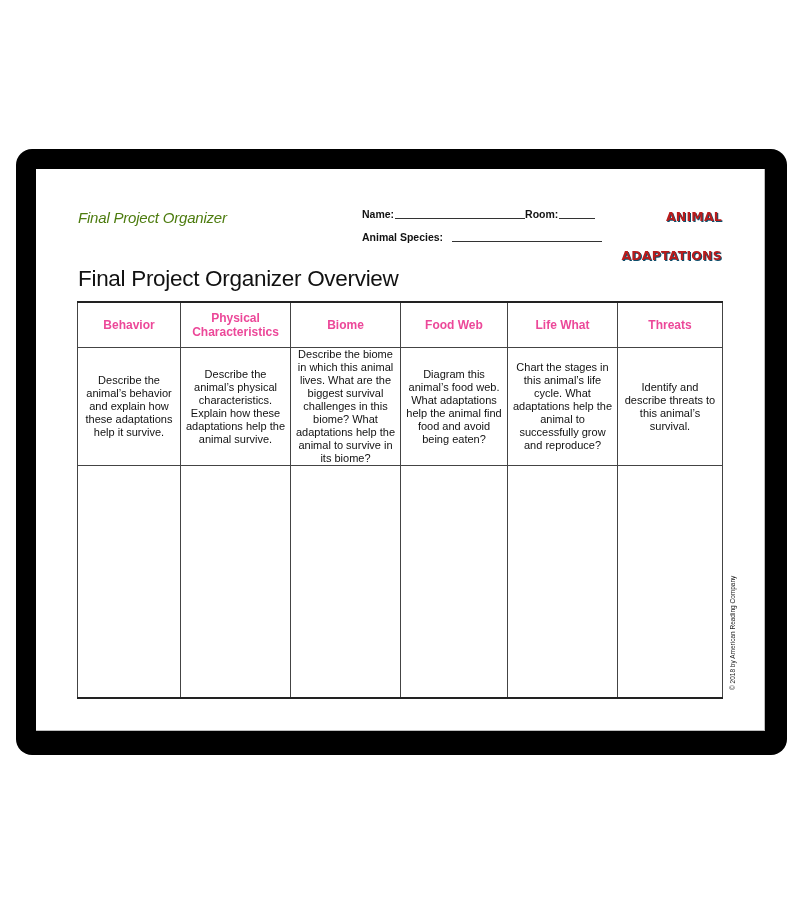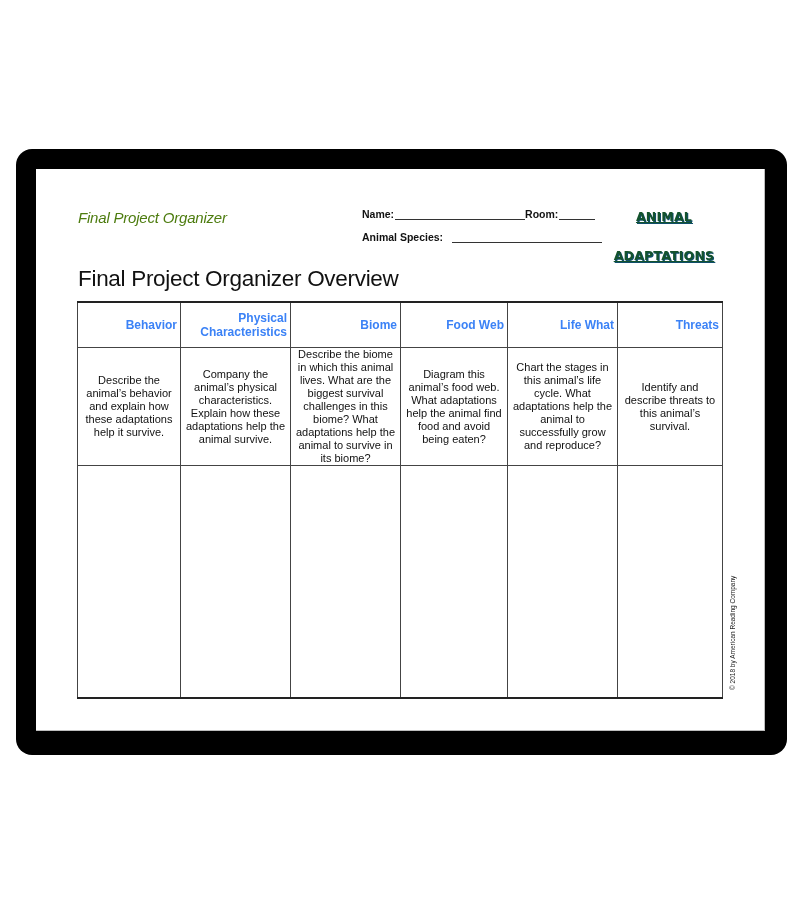--- a/index.html
+++ b/index.html
@@ -43,41 +43,39 @@
       font-style: italic;
       color: #4d7c0f;
       letter-spacing: -0.2px;
     }
     .field {
       position: absolute;
       font-size: 10.5px;
       font-weight: bold;
       color: #111;
       display: flex;
-      align-items: flex-end;
     }
     .field .line {
       display: inline-block;
       border-bottom: 1px solid #333;
       height: 10px;
       margin-left: 1px;
     }
     .logo {
       position: absolute;
       left: 606px;
       top: 210px;
       width: 116px;
-      text-align: center;
+      text-align: right;
       font-family: "DejaVu Sans", sans-serif;
       font-weight: bold;
-      color: #14532d;
+      color: #b91c1c;
       line-height: 13px;
       text-shadow: 1px 1px 0 #0f4e6b;
       letter-spacing: 0.2px;
-      text-decoration: underline;
     }
     .logo .l1 { font-size: 12.5px; display: block; }
     .logo .l2 { font-size: 12.5px; display: block; margin-top: 26px; }
     .title {
       position: absolute;
       left: 78px;
       top: 266px;
       font-size: 22.5px;
       font-weight: normal;
       color: #111;
@@ -95,22 +93,21 @@
       border: 1.5px solid #444;
       text-align: center;
       vertical-align: middle;
       padding: 0 3px;
     }
     table.organizer th {
       height: 44px;
       font-size: 12px;
       font-weight: bold;
       line-height: 14px;
-      color: #3b82f6;
-      text-align: right;
+      color: #ec4899;
     }
     table.organizer tr.desc td {
       height: 108px;
       font-size: 11px;
       line-height: 13px;
       color: #111;
     }
     table.organizer tr.blank td {
       height: 231px;
     }
@@ -167,21 +164,21 @@
       <tr>
     <th>Behavior</th>
     <th>Physical Characteristics</th>
     <th>Biome</th>
     <th>Food Web</th>
     <th>Life What</th>
     <th>Threats</th>
   </tr>
   <tr class="desc">
     <td>Describe the animal’s behavior and explain how these adaptations help it survive.</td>
-    <td>Company the animal’s physical characteristics. Explain how these adaptations help the animal survive.</td>
+    <td>Describe the animal’s physical characteristics. Explain how these adaptations help the animal survive.</td>
     <td>Describe the biome in which this animal lives. What are the biggest survival challenges in this biome? What adaptations help the animal to survive in its biome?</td>
     <td>Diagram this animal’s food web. What adaptations help the animal find food and avoid being eaten?</td>
     <td>Chart the stages in this animal’s life cycle. What adaptations help the animal to successfully grow and reproduce?</td>
     <td>Identify and describe threats to this animal’s survival.</td>
   </tr>
   <tr class="blank">
     <td></td>
     <td></td>
     <td></td>
     <td></td>

